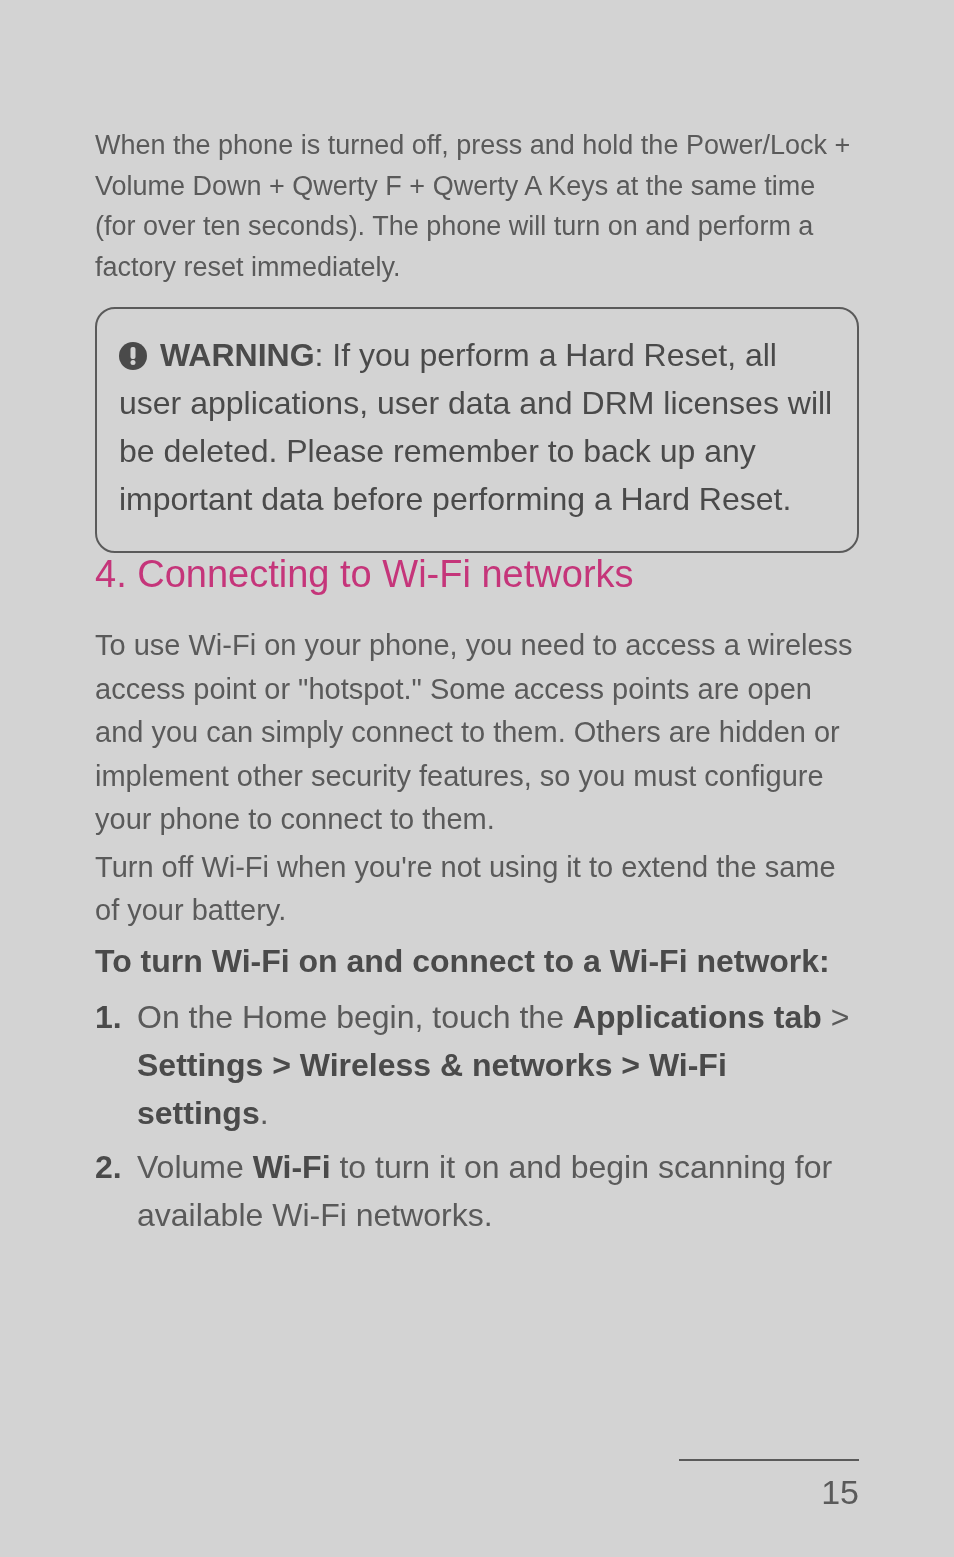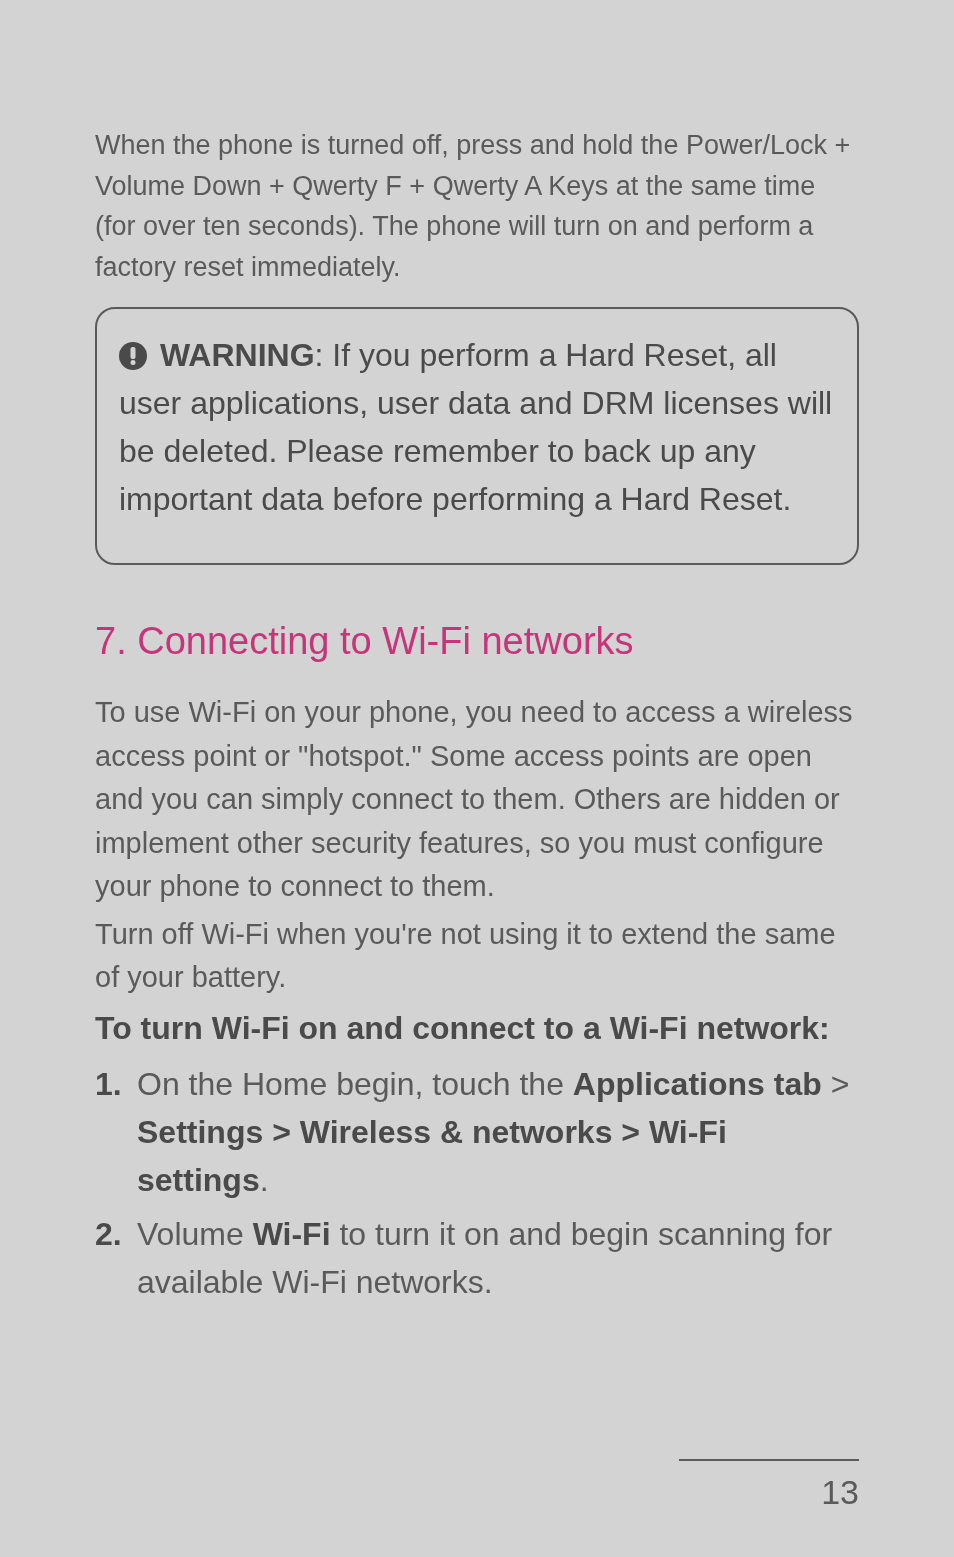--- a/index.html
+++ b/index.html
@@ -18,22 +18,21 @@
       font-weight: 400;
     }
     .intro-paragraph {
       font-size: 27px;
       line-height: 1.5;
       margin-bottom: 20px;
     }
     .warning-box {
       border: 2px solid #5a5a5a;
       border-radius: 20px;
-      padding: 22px 22px 40px 22px;
-      margin-bottom: 55px;
+      padding: 22px 22px 28px 22px;
     }
     .warning-text {
       font-size: 32px;
       line-height: 1.5;
       color: #4a4a4a;
     }
     .warning-icon {
       display: inline-block;
       width: 28px;
       height: 28px;
@@ -134,35 +133,35 @@
 
 <p class="intro-paragraph">When the phone is turned off, press and hold the Power/Lock + Volume Down + Qwerty F + Qwerty A Keys at the same time (for over ten seconds). The phone will turn on and perform a factory reset immediately.</p>
 
 <div class="warning-box">
   <p class="warning-text">
     <span class="warning-icon"></span>
     <span class="warning-label">WARNING</span><span>: If you perform a Hard Reset, all user applications, user data and DRM licenses will be deleted. Please remember to back up any important data before performing a Hard Reset.</span>
   </p>
 </div>
 
-<h2 class="section-heading">7. Connecting to Wi-Fi networks</h2>
+<h2 class="section-heading">4. Connecting to Wi-Fi networks</h2>
 
 <p class="body-paragraph">To use Wi-Fi on your phone, you need to access a wireless access point or "hotspot." Some access points are open and you can simply connect to them. Others are hidden or implement other security features, so you must configure your phone to connect to them.</p>
 
 <p class="body-paragraph">Turn off Wi-Fi when you're not using it to extend the same of your battery.</p>
 
 <p class="subheading">To turn Wi-Fi on and connect to a Wi-Fi network:</p>
 
 <ol class="numbered-list">
   <li class="list-item">
     <span class="list-number">1.</span>
     <span>On the Home begin, touch the </span><span class="bold-text">Applications tab</span><span> &gt; </span><span class="bold-text">Settings &gt; Wireless &amp; networks &gt; Wi-Fi settings</span><span>.</span>
   </li>
   <li class="list-item">
     <span class="list-number">2.</span>
     <span>Volume </span><span class="bold-text">Wi-Fi</span><span> to turn it on and begin scanning for available Wi-Fi networks.</span><span class="bold-text"></span><span></span>
   </li>
 </ol>
 
 <div class="page-number-container">
   <div class="page-number-line"></div>
-  <div class="page-number">13</div>
+  <div class="page-number">15</div>
 </div>
 
 </body></html>

